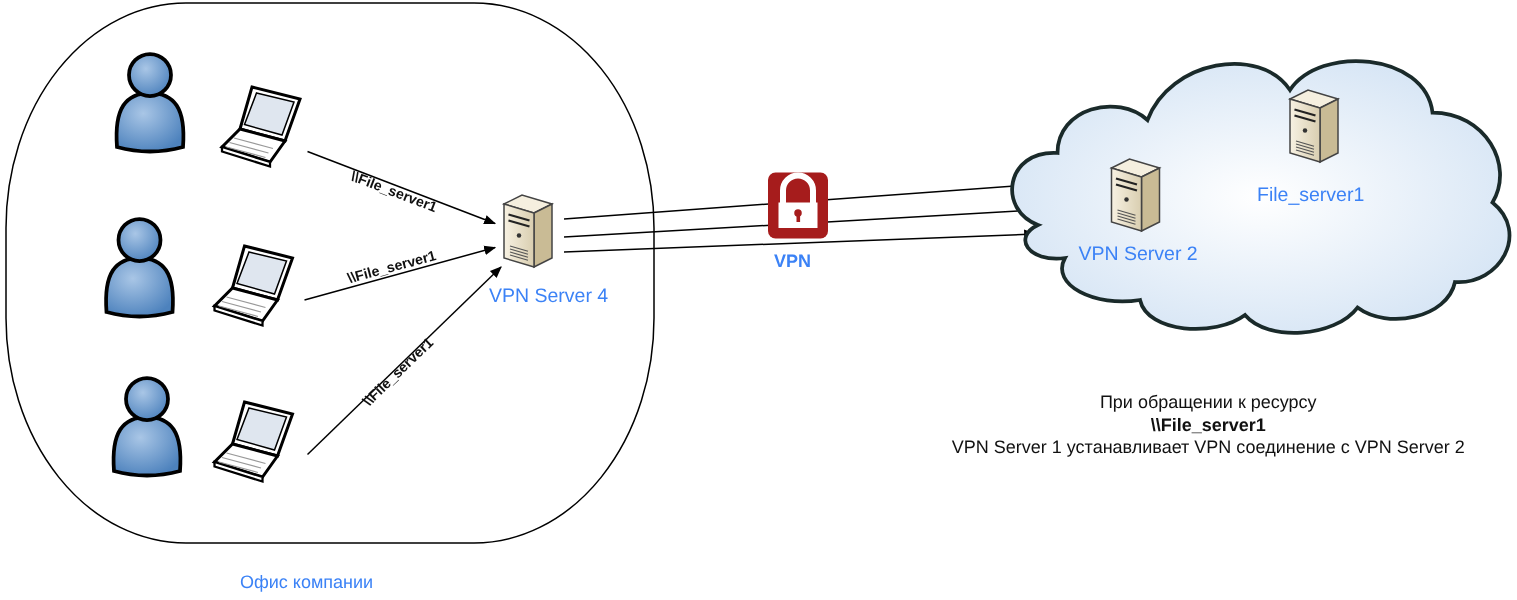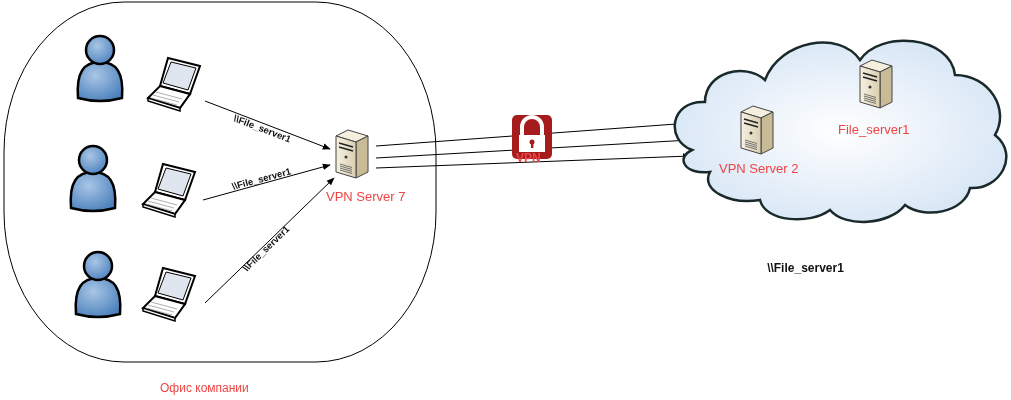--- a/index.html
+++ b/index.html
@@ -1,23 +1,23 @@
 <!DOCTYPE html>
 <html><head>
 <meta charset="utf-8">
 <style>
   html, body { margin:0; padding:0; background:#ffffff; }
   body { width:1011px; height:400px; position:relative; overflow:hidden; font-family:"DejaVu Sans", sans-serif; }
   #diagram { position:absolute; left:0; top:0; width:1011px; height:400px; }
-  .lbl { position:absolute; color:#ef4444; white-space:nowrap; font-family:"Liberation Sans", sans-serif; }
+  .lbl { position:absolute; color:#3b82f6; white-space:nowrap; font-family:"Liberation Sans", sans-serif; }
   .office-title { left:160px; top:381px; font-size:12px; font-weight:normal; }
   .vpn1-label { left:326px; top:189px; font-size:13px; }
   .vpn2-label { left:719px; top:161px; font-size:13px;text-align:right; }
   .fs-label { left:838px; top:122px; font-size:13px; }
-  .vpn-label { left:516px; top:151px; font-size:12px; font-weight:bold; }
+  .vpn-label { left:516px; top:167px; font-size:12px; font-weight:bold; }
   .note { position:absolute; left:600px; top:261px; width:411px; text-align:center; font-family:"Liberation Sans", sans-serif; font-size:12px; color:#111; line-height:15px; }
   .note .b { font-weight:bold; }
   .path-lbl { position:absolute; font-family:"Liberation Sans", sans-serif; font-size:9.5px; font-weight:bold; color:#111; white-space:nowrap; transform-origin:left center; }
 </style>
 </head>
 <body>
 
 <svg id="diagram" width="1011" height="400" viewBox="0 0 1011 400">
   <defs>
     <marker id="arr" viewBox="0 0 10 10" refX="9" refY="5" markerWidth="8" markerHeight="8" orient="auto">
@@ -93,24 +93,26 @@
     <rect x="531" y="142" width="2.4" height="6" fill="#a61c1c"></rect>
   </g>
 
   <path d="M692,150 C665,140 670,100 705,102 C705,72 745,62 765,80 C780,40 840,30 860,60 C880,30 950,35 955,75 C990,75 1010,110 995,135 C1020,155 1000,190 970,188 C965,212 925,220 905,205 C890,225 845,228 830,210 C810,225 765,222 760,200 C730,205 700,190 710,172 C685,175 675,158 692,150 Z" fill="url(#cloudGrad)" stroke="#1a2a2a" stroke-width="2.5"></path>
 
   <use href="#server" x="741" y="106"></use>
   <use href="#server" x="860" y="60"></use>
 </svg>
 
 <div class="lbl office-title">Офис компании</div>
-<div class="lbl vpn1-label">VPN Server 7</div>
+<div class="lbl vpn1-label">VPN Server 4</div>
 <div class="lbl vpn-label">VPN</div>
 <div class="lbl vpn2-label">VPN Server 2</div>
 <div class="lbl fs-label">File_server1</div>
 
 <div class="path-lbl" style="left:234px;top:112px;transform:rotate(21deg);">\\File_server1</div>
 <div class="path-lbl" style="left:232px;top:181px;transform:rotate(-15deg);">\\File_server1</div>
 <div class="path-lbl" style="left:244px;top:264px;transform:rotate(-44deg);">\\File_server1</div>
 
 <div class="note">
+  <div>При обращении к ресурсу</div>
   <div class="b">\\File_server1</div>
+  <div>VPN Server 1 устанавливает VPN соединение с VPN Server 2</div>
 </div>
 
 </body></html>

